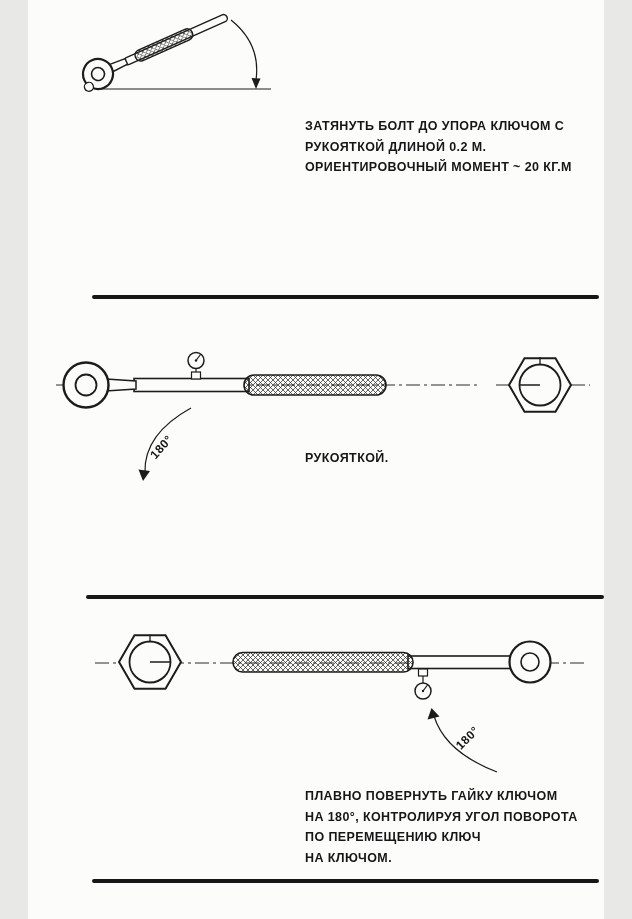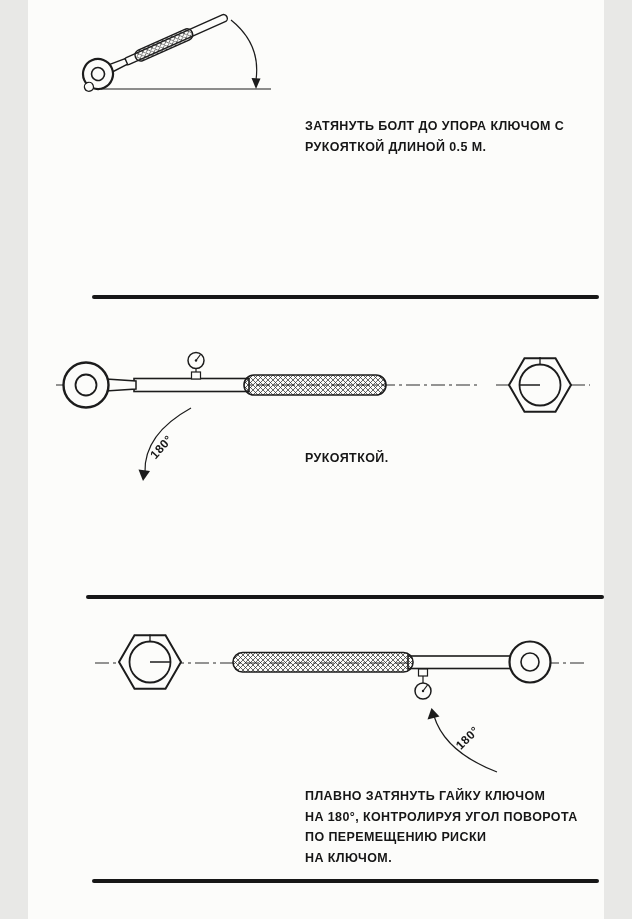--- a/index.html
+++ b/index.html
@@ -59,21 +59,22 @@
       <circle cx="45" cy="72" r="6.5" stroke-width="1.6"></circle>
       <circle cx="31.5" cy="80" r="4.5" stroke-width="1.3"></circle>
     </g>
     <line x1="48" y1="87" x2="218" y2="87" stroke="#1c1c1c" stroke-width="1.2"></line>
     <path d="M 178 18 Q 208 42 203 78" fill="none" stroke="#1c1c1c" stroke-width="1.2"></path>
     <polygon points="203,87 198.5,76 207.5,76.5" fill="#1c1c1c"></polygon>
   </svg>
 
   <div class="caption" style="left:277px;top:116px;">
     <div>ЗАТЯНУТЬ БОЛТ ДО УПОРА КЛЮЧОМ С</div>
-    <div>РУКОЯТКОЙ ДЛИНОЙ 0.5 М.</div>
+    <div>РУКОЯТКОЙ ДЛИНОЙ 0.2 М.</div>
+    <div>ОРИЕНТИРОВОЧНЫЙ МОМЕНТ ~ 20 КГ.М</div>
   </div>
 
   <div class="rule" style="left:64px;top:295px;width:507px;"></div>
 
   <svg class="abs" style="left:20px;top:330px;" width="565" height="160" viewBox="0 0 565 160">
     <defs>
       <pattern id="xh2" width="5" height="5" patternUnits="userSpaceOnUse">
         <path d="M0 5L5 0M0 0L5 5" stroke="#222" stroke-width="0.7"></path>
       </pattern>
     </defs>
@@ -141,21 +142,21 @@
         <circle cx="340" cy="76" r="1.2" fill="#1c1c1c" stroke="none"></circle>
       </g>
     </g>
     <path d="M 414 157 Q 362 137 351 101" fill="none" stroke="#1c1c1c" stroke-width="1.2"></path>
     <polygon points="348.5,93 344.5,104.5 356.5,101.5" fill="#1c1c1c"></polygon>
   </svg>
 
   <div class="angle-label" style="left:426px;top:731px;transform:rotate(-45deg);">180°</div>
 
   <div class="caption" style="left:277px;top:786px;">
-    <div>ПЛАВНО ЗАТЯНУТЬ ГАЙКУ КЛЮЧОМ</div>
+    <div>ПЛАВНО ПОВЕРНУТЬ ГАЙКУ КЛЮЧОМ</div>
     <div>НА 180°, КОНТРОЛИРУЯ УГОЛ ПОВОРОТА</div>
-    <div>ПО ПЕРЕМЕЩЕНИЮ РИСКИ</div>
+    <div>ПО ПЕРЕМЕЩЕНИЮ КЛЮЧ</div>
     <div>НА КЛЮЧОМ.</div>
   </div>
 
   <div class="rule" style="left:64px;top:879px;width:507px;"></div>
 
 </div>
 
 </body></html>

